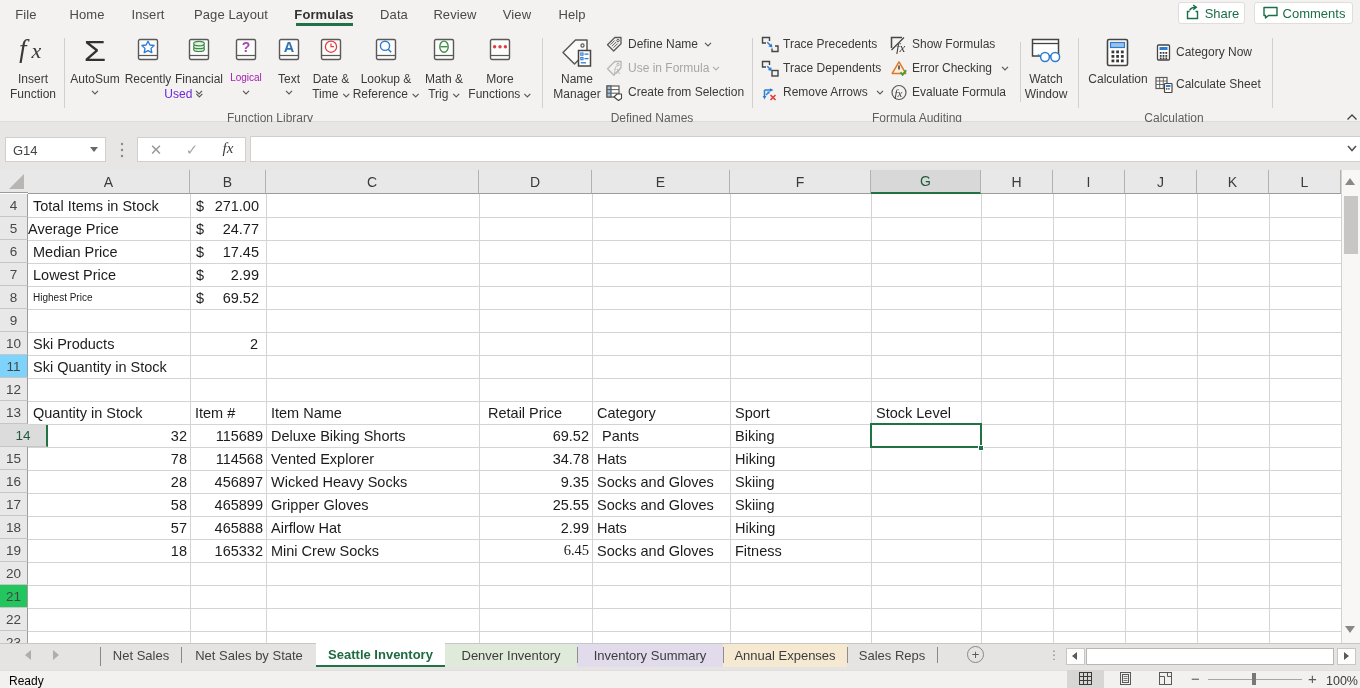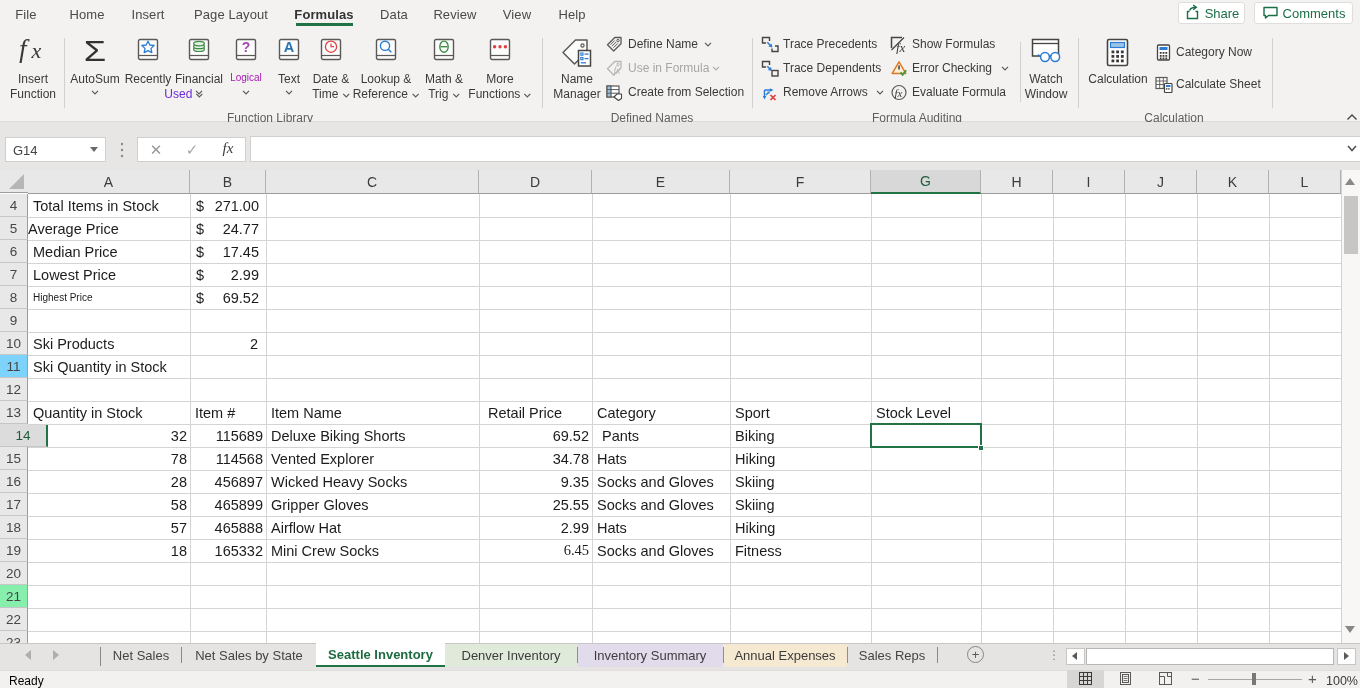--- a/index.html
+++ b/index.html
@@ -386,21 +386,21 @@
 <div class="abs" style="left:0;top:355px;width:28px;height:23px;background:#7dd3fc;border-right:1px solid #9e9c9a;border-bottom:1px solid #c6c6c6;display:flex;align-items:center;justify-content:center;font-size:13.5px;color:#464645;">11</div>
 <div class="abs" style="left:0;top:378px;width:28px;height:23px;background:#e8e8e8;border-right:1px solid #9e9c9a;border-bottom:1px solid #c6c6c6;display:flex;align-items:center;justify-content:center;font-size:13.5px;color:#464645;">12</div>
 <div class="abs" style="left:0;top:401px;width:28px;height:23px;background:#e8e8e8;border-right:1px solid #9e9c9a;border-bottom:1px solid #c6c6c6;display:flex;align-items:center;justify-content:center;font-size:13.5px;color:#464645;">13</div>
 <div class="abs" style="left:0;top:424px;width:48px;height:23px;background:#dcdcdc;border-right:2px solid #217346;border-bottom:1px solid #c6c6c6;display:flex;align-items:center;justify-content:center;font-size:13.5px;color:#1f5c3b;">14</div>
 <div class="abs" style="left:0;top:447px;width:28px;height:23px;background:#e8e8e8;border-right:1px solid #9e9c9a;border-bottom:1px solid #c6c6c6;display:flex;align-items:center;justify-content:center;font-size:13.5px;color:#464645;">15</div>
 <div class="abs" style="left:0;top:470px;width:28px;height:23px;background:#e8e8e8;border-right:1px solid #9e9c9a;border-bottom:1px solid #c6c6c6;display:flex;align-items:center;justify-content:center;font-size:13.5px;color:#464645;">16</div>
 <div class="abs" style="left:0;top:493px;width:28px;height:23px;background:#e8e8e8;border-right:1px solid #9e9c9a;border-bottom:1px solid #c6c6c6;display:flex;align-items:center;justify-content:center;font-size:13.5px;color:#464645;">17</div>
 <div class="abs" style="left:0;top:516px;width:28px;height:23px;background:#e8e8e8;border-right:1px solid #9e9c9a;border-bottom:1px solid #c6c6c6;display:flex;align-items:center;justify-content:center;font-size:13.5px;color:#464645;">18</div>
 <div class="abs" style="left:0;top:539px;width:28px;height:23px;background:#e8e8e8;border-right:1px solid #9e9c9a;border-bottom:1px solid #c6c6c6;display:flex;align-items:center;justify-content:center;font-size:13.5px;color:#464645;">19</div>
 <div class="abs" style="left:0;top:562px;width:28px;height:23px;background:#e8e8e8;border-right:1px solid #9e9c9a;border-bottom:1px solid #c6c6c6;display:flex;align-items:center;justify-content:center;font-size:13.5px;color:#464645;">20</div>
-<div class="abs" style="left:0;top:585px;width:28px;height:23px;background:#86efac;border-right:1px solid #9e9c9a;border-bottom:1px solid #c6c6c6;display:flex;align-items:center;justify-content:center;font-size:13.5px;color:#464645;">21</div>
+<div class="abs" style="left:0;top:585px;width:28px;height:23px;background:#22c55e;border-right:1px solid #9e9c9a;border-bottom:1px solid #c6c6c6;display:flex;align-items:center;justify-content:center;font-size:13.5px;color:#464645;">21</div>
 <div class="abs" style="left:0;top:608px;width:28px;height:23px;background:#e8e8e8;border-right:1px solid #9e9c9a;border-bottom:1px solid #c6c6c6;display:flex;align-items:center;justify-content:center;font-size:13.5px;color:#464645;">22</div>
 <div class="abs" style="left:0;top:631px;width:28px;height:12px;background:#e8e8e8;border-right:1px solid #9e9c9a;overflow:hidden;text-align:center;font-size:13.5px;color:#464645;">
     <div style="margin-top:4px;">23</div>
   </div>
 <div class="abs" style="left:190px;top:194px;width:1px;height:449px;background:#d4d4d4;"></div>
 <div class="abs" style="left:266px;top:194px;width:1px;height:449px;background:#d4d4d4;"></div>
 <div class="abs" style="left:479px;top:194px;width:1px;height:449px;background:#d4d4d4;"></div>
 <div class="abs" style="left:592px;top:194px;width:1px;height:449px;background:#d4d4d4;"></div>
 <div class="abs" style="left:730px;top:194px;width:1px;height:449px;background:#d4d4d4;"></div>
 <div class="abs" style="left:871px;top:194px;width:1px;height:449px;background:#d4d4d4;"></div>

